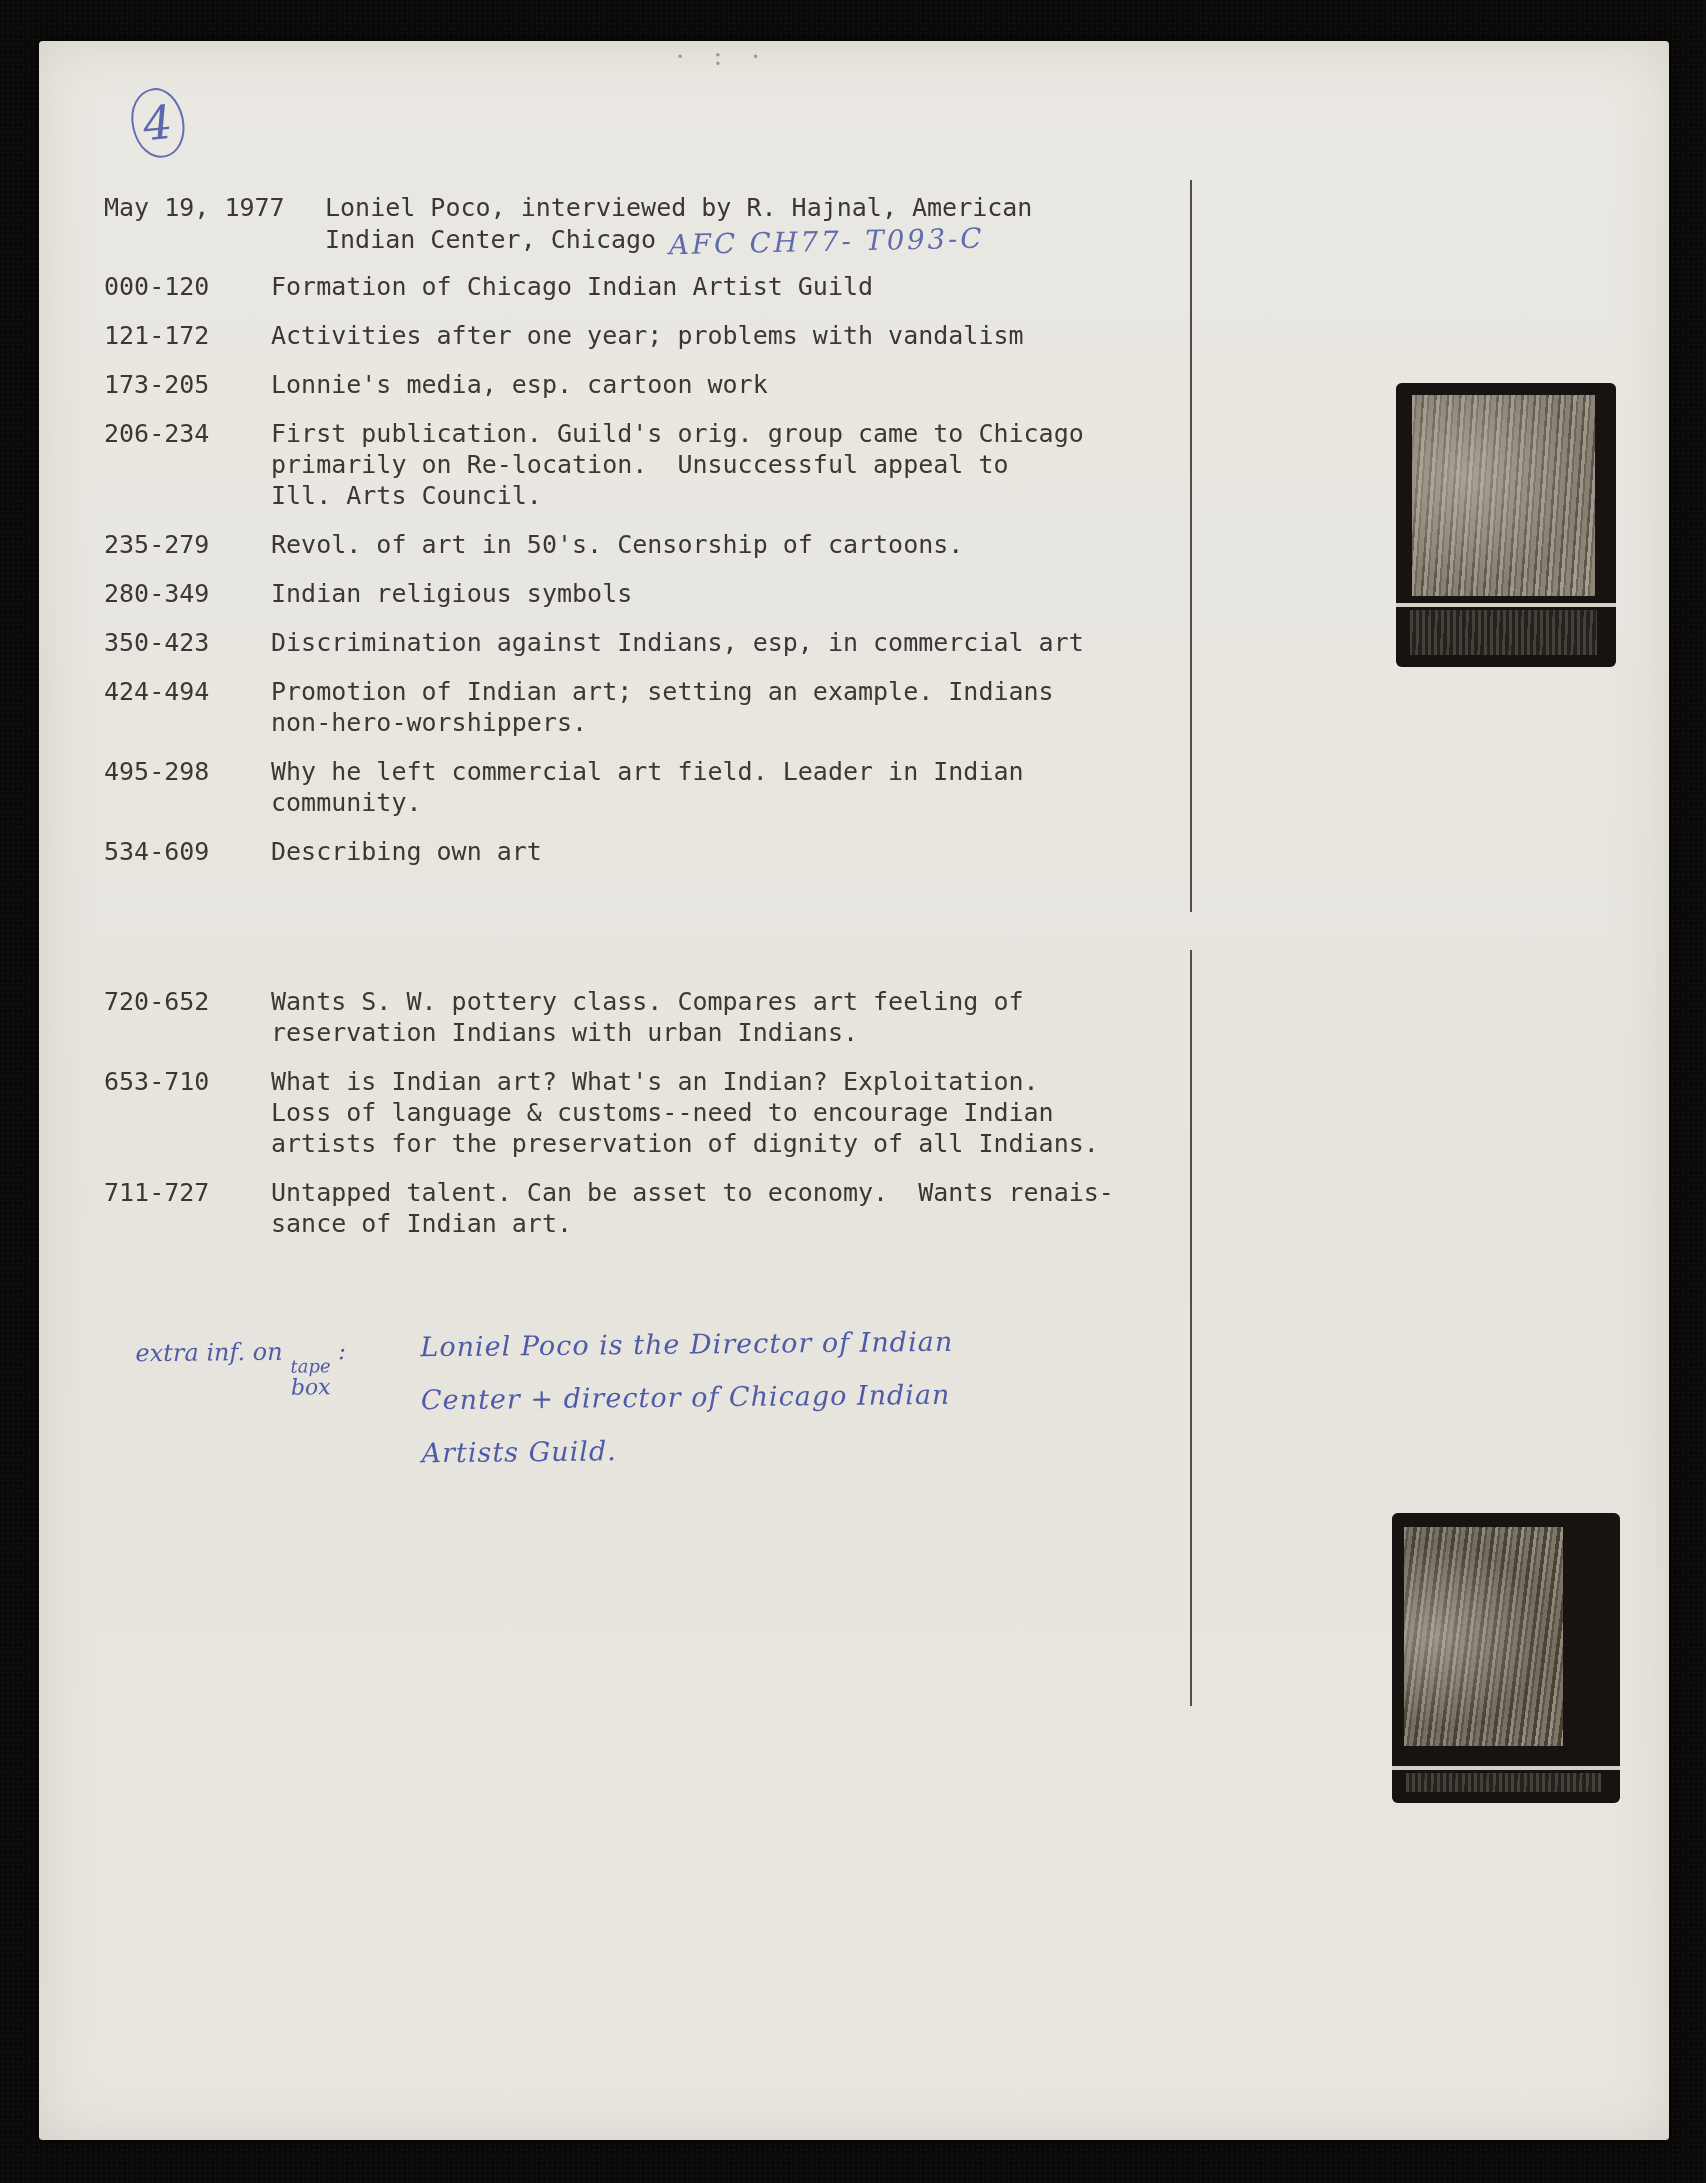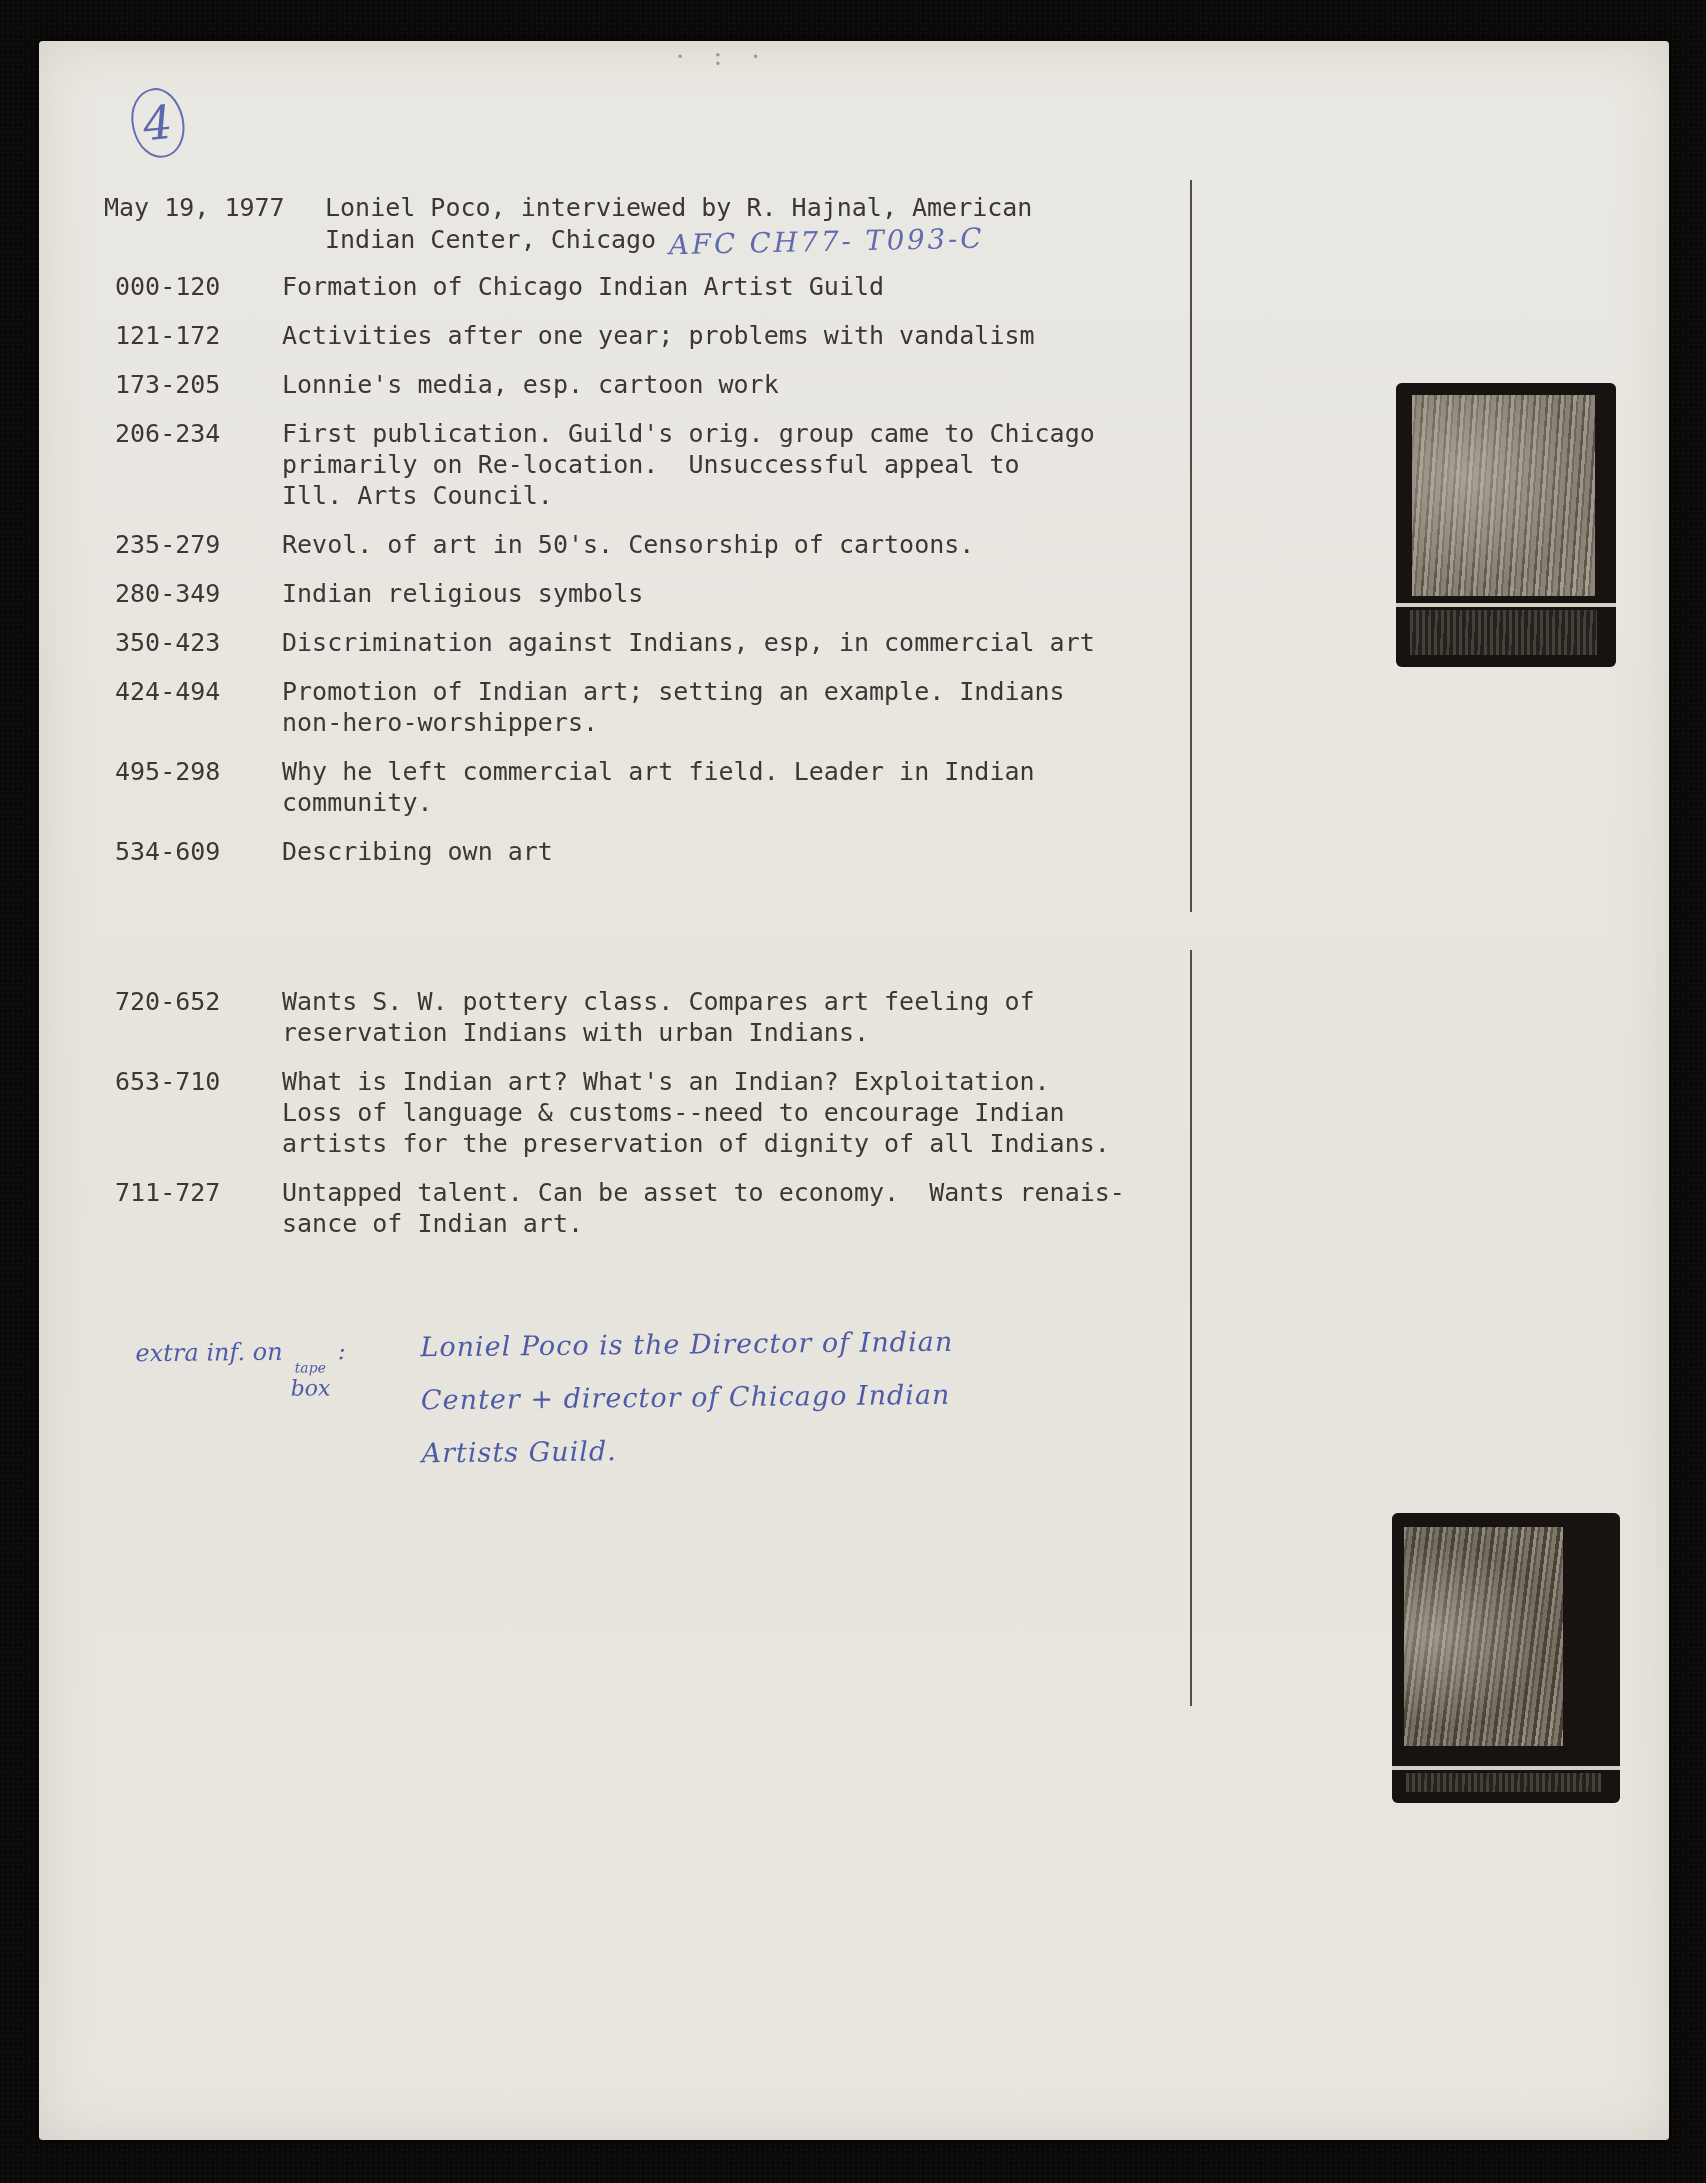--- a/index.html
+++ b/index.html
@@ -21,21 +21,21 @@
     width: 1630px; height: 2099px;
     background: linear-gradient(180deg, #eae8e2 0%, #e7e4de 55%, #e9e6e0 100%);
     border-radius: 3.8px;
     box-shadow: inset 0 0 57px rgba(120,110,95,0.18), 0 0 14.3px rgba(0,0,0,0.8);
     overflow: hidden;
   }
 
   
   .tw { color: #3b3833; font-size: 25px; line-height: 31px; }
   .row { display: flex; margin-bottom: 18px; }
-  .idx { flex: 0 0 155px; white-space: pre; margin-left: 11px; }
+  .idx { flex: 0 0 155px; white-space: pre; }
   .txt { white-space: pre-wrap; margin-left: 12px; }
 
   .header { position: absolute; left: 65px; top: 151px; display: flex; justify-content: space-between; }
   .header .date { flex: 0 0 221px; white-space: pre; }
   .hdr-lines div { white-space: pre; }
 
   .entries-1 { position: absolute; left: 65px; top: 230px; width: 1074px; }
   .entries-2 { position: absolute; left: 65px; top: 945px; width: 1074px; }
 
   
@@ -69,21 +69,21 @@
 
   .stray-marks {
     position: absolute; left: 637px; top: 0px;
     font-size: 26px; color: #6d675e; letter-spacing: 10.5px; opacity: .6;
     font-family: "DejaVu Serif", serif;
   }
 
   .note { position: absolute; left: 97px; top: 1278px; display: flex; transform: rotate(-0.6deg); }
   .note-label { font-size: 24px; line-height: 28.5px; margin-top: 16px; width: 285px; white-space: nowrap; }
   .note-label .stack { display: inline-flex; flex-direction: column; align-items: center; vertical-align: -13.3px; }
-  .note-label .stack .top { font-size: 14px; line-height: 16px; }
+  .note-label .stack .top { font-size: 18px; line-height: 16px; }
   .note-label .stack .bottom { font-size: 22px; line-height: 25px; }
   .note-body { font-size: 27px; line-height: 53px; letter-spacing: 1px; }
   .note-body div { white-space: pre; }
 
   
   .rule { position: absolute; width: 1.9px; background: #36322d; opacity: .85; }
   .rule-1 { left: 1151px; top: 139px; height: 732px; }
   .rule-2 { left: 1151px; top: 909px; height: 756px; }
 
   

